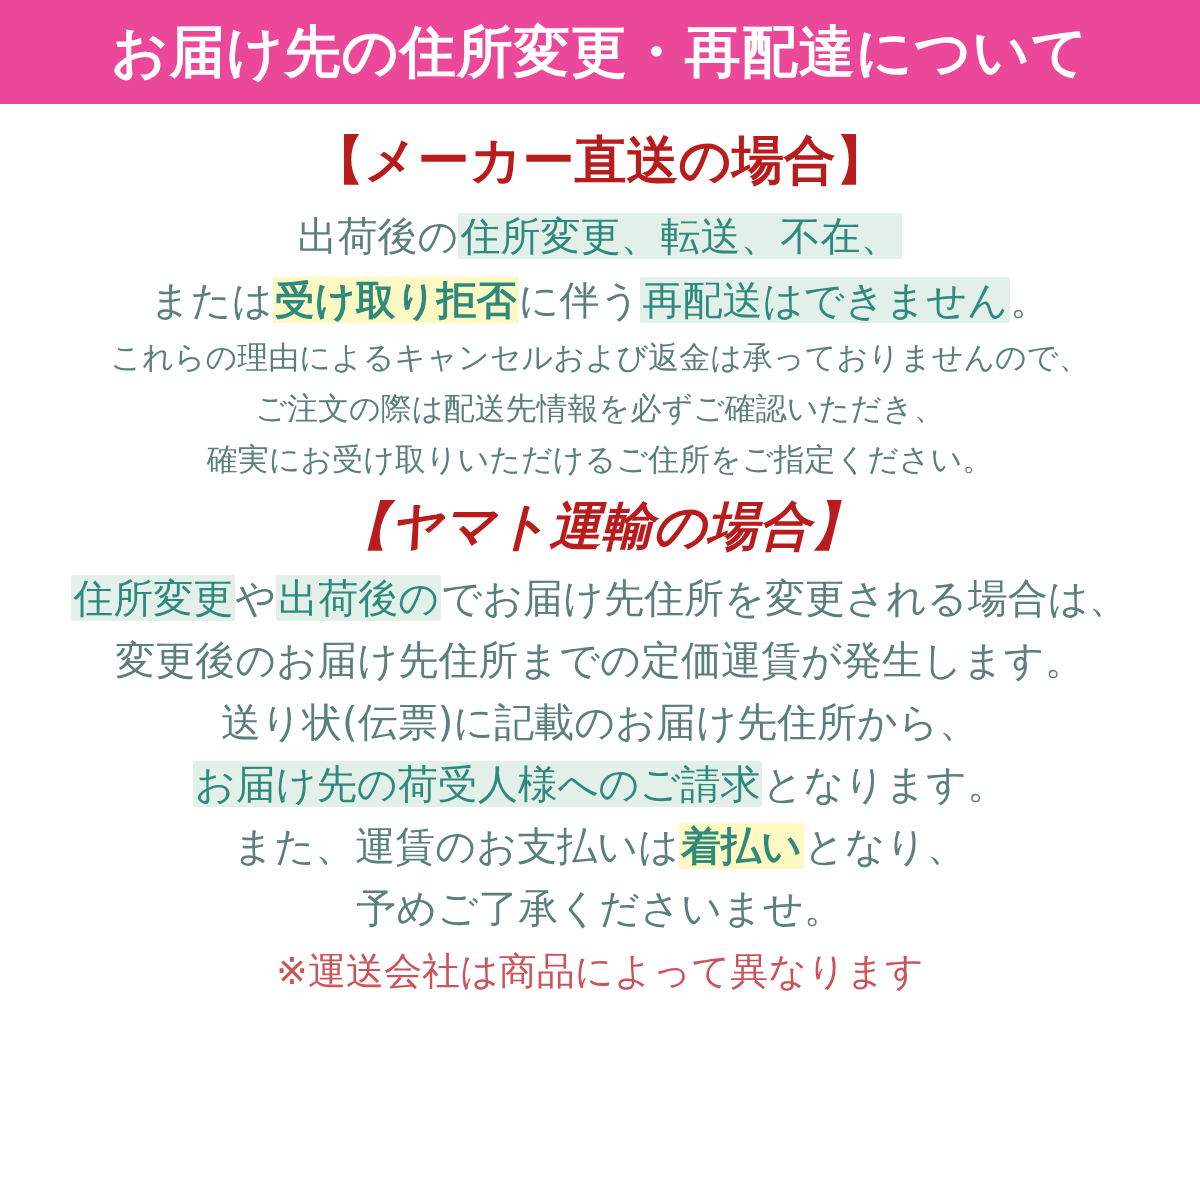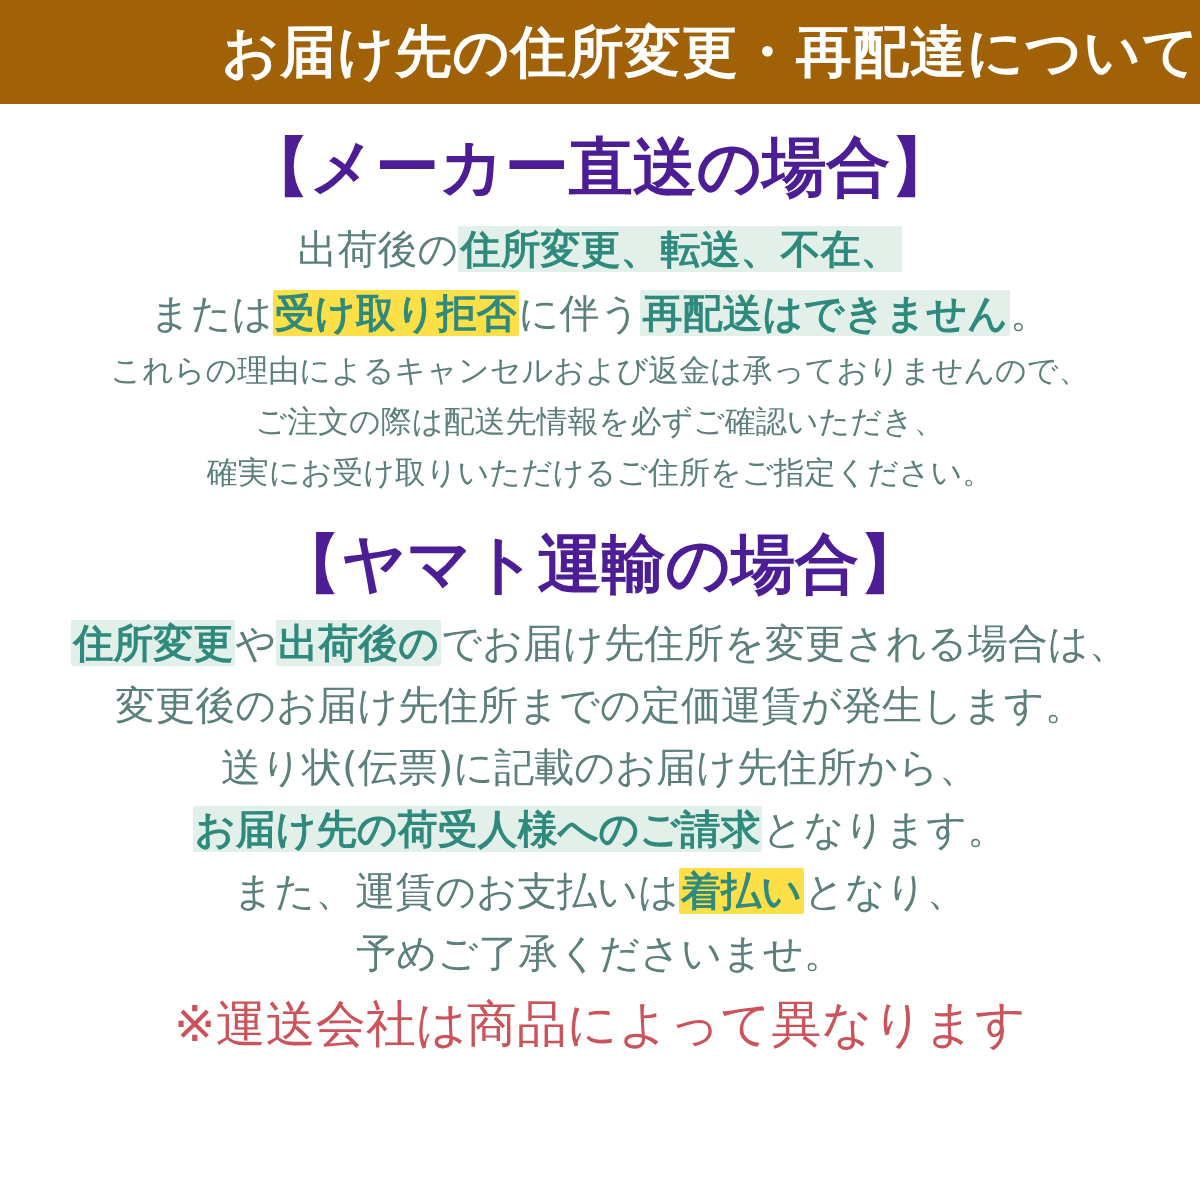--- a/index.html
+++ b/index.html
@@ -16,77 +16,78 @@
   .page {
     position: relative;
     width: 1200px;
     height: 1200px;
     box-sizing: border-box;
     background: #ffffff;
   }
   .header-bar {
     width: 1200px;
     height: 104px;
-    background: #a16207;
+    background: #ec4899;
     display: flex;
     align-items: center;
-    justify-content: flex-end;
+    justify-content: center;
   }
   .header-title {
     color: #ffffff;
     font-size: 56px;
     font-weight: bold;
     letter-spacing: 1px;
     line-height: 1;
     white-space: nowrap;
   }
   .content {
     padding: 0 8px;
     text-align: center;
   }
   .section-heading {
-    color: #4c1d95;
+    color: #b91c1c;
     font-weight: bold;
-    font-size: 64px;
+    font-size: 52px;
     line-height: 1.1;
     margin: 28px 0 18px 0;
     text-align: center;
   }
   .section-heading.second {
-    margin-top: 34px;
+    margin-top: 16px;
     margin-bottom: 14px;
+    font-style: italic;
   }
   .line {
     color: #5b7f7b;
     font-size: 40px;
     line-height: 1.45;
     text-align: center;
     white-space: nowrap;
     margin: 0 0 4px 0;
   }
   .line.small {
     font-size: 31px;
   }
   .hl-green {
     color: #2f8a7e;
-    font-weight: bold;
+    font-weight: normal;
     background: #e3efe9;
     padding: 0 2px;
     border-radius: 2px;
   }
   .hl-pink {
     color: #2f8a7e;
     font-weight: bold;
-    background: #fde047;
+    background: #fef9c3;
     padding: 0 2px;
     border-radius: 2px;
   }
   .note {
     color: #cc5359;
-    font-size: 50px;
+    font-size: 38px;
     text-align: center;
     line-height: 1.3;
     margin-top: 10px;
     white-space: nowrap;
   }
   .block-a .line { margin-bottom: 6px; }
 </style>
 </head>
 <body>
 

